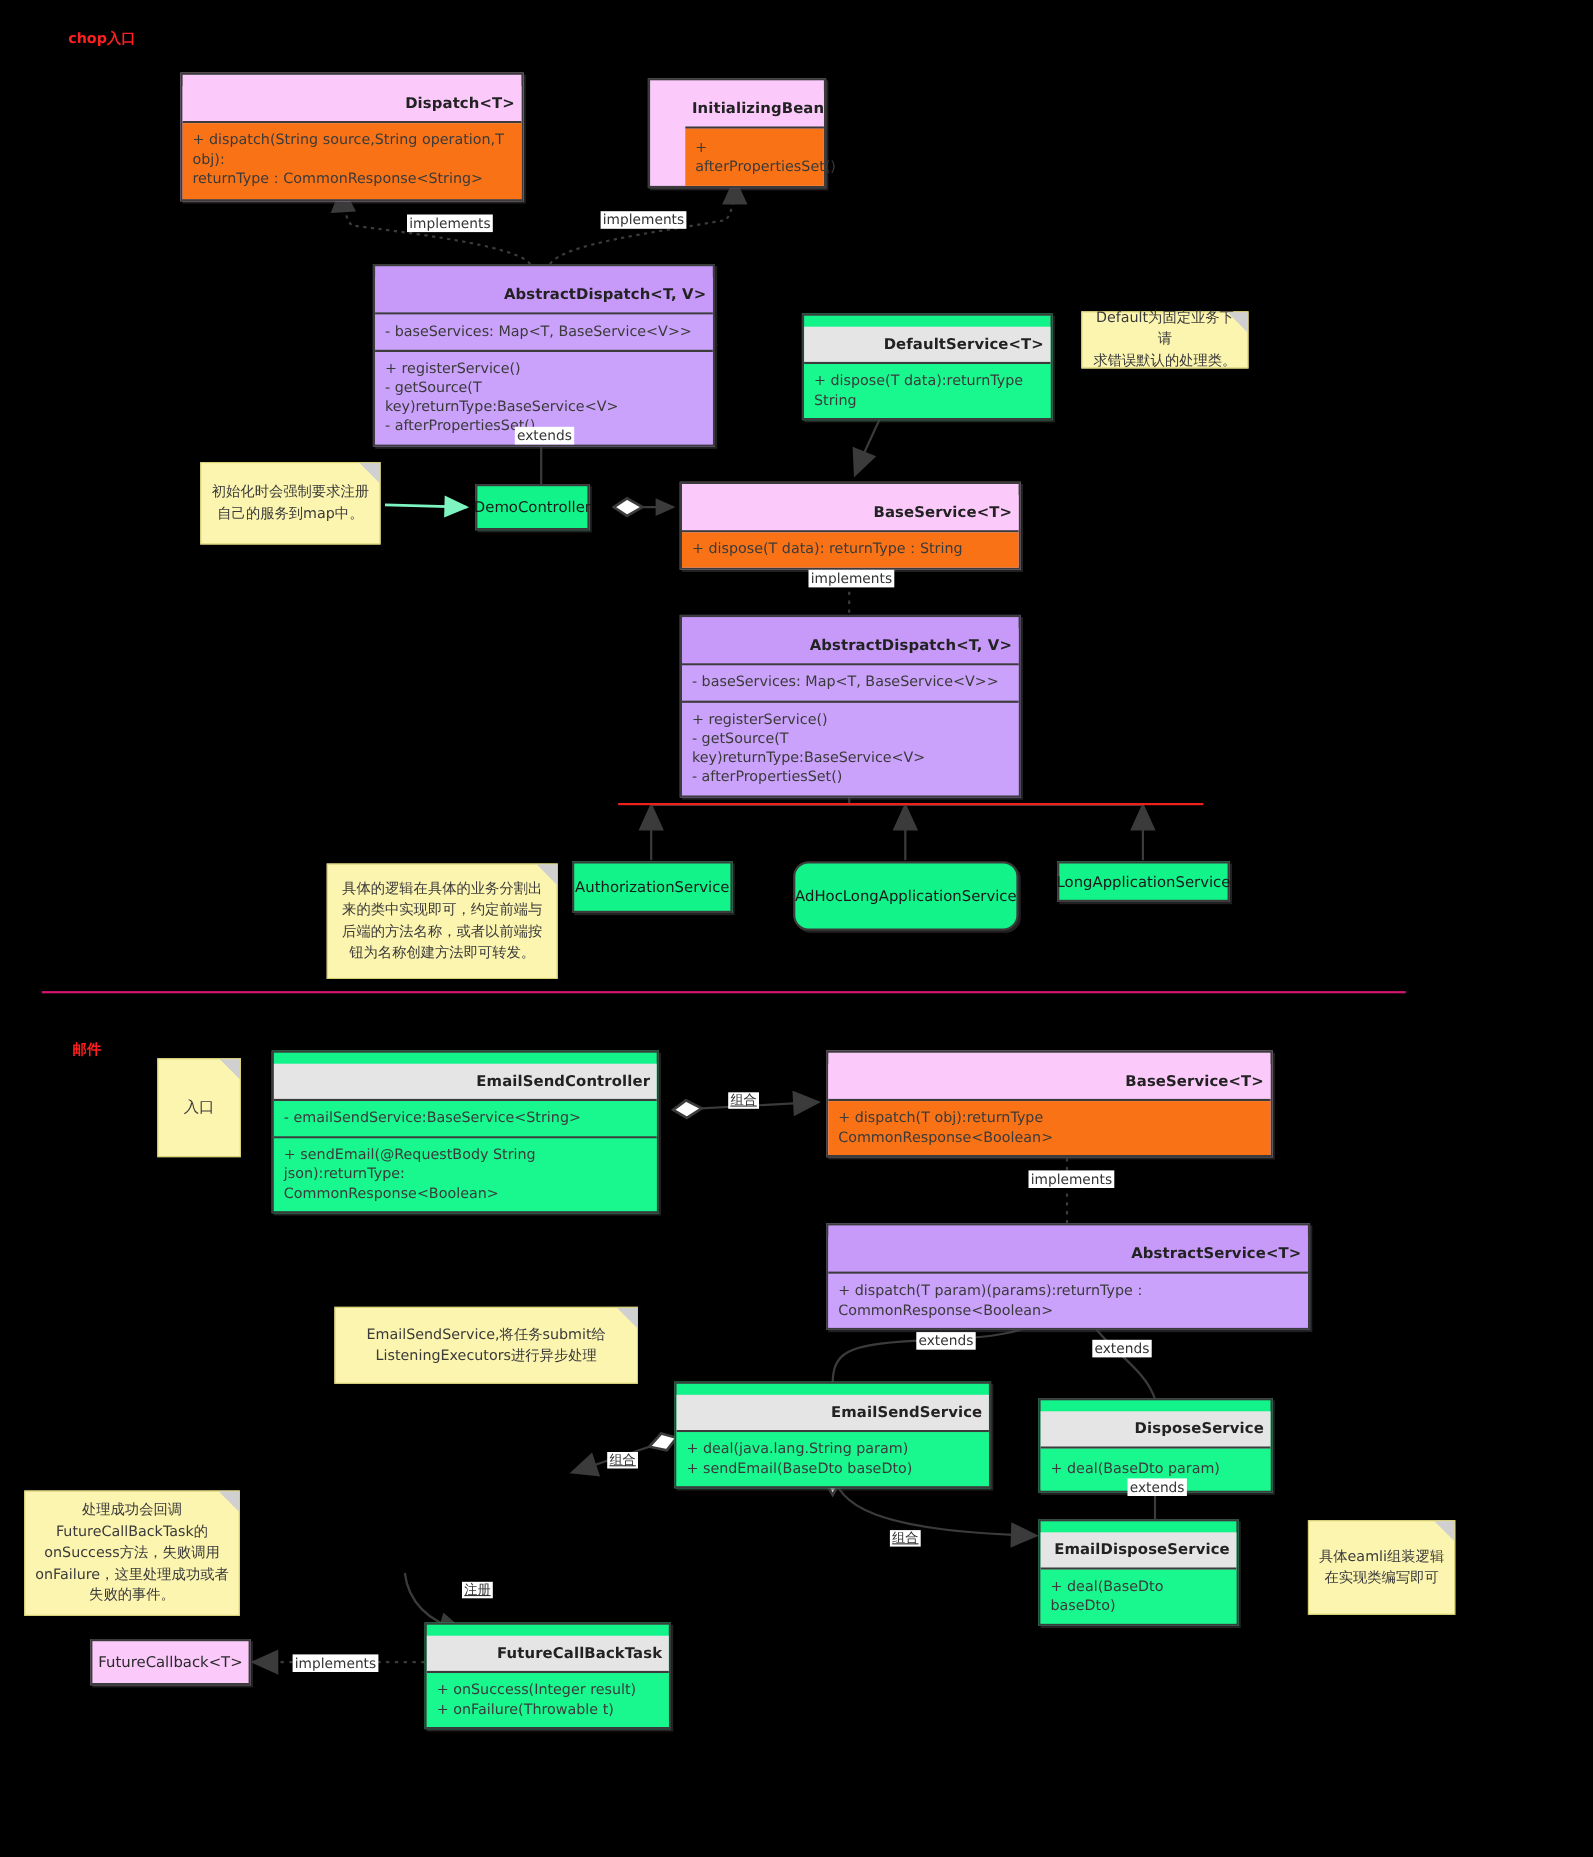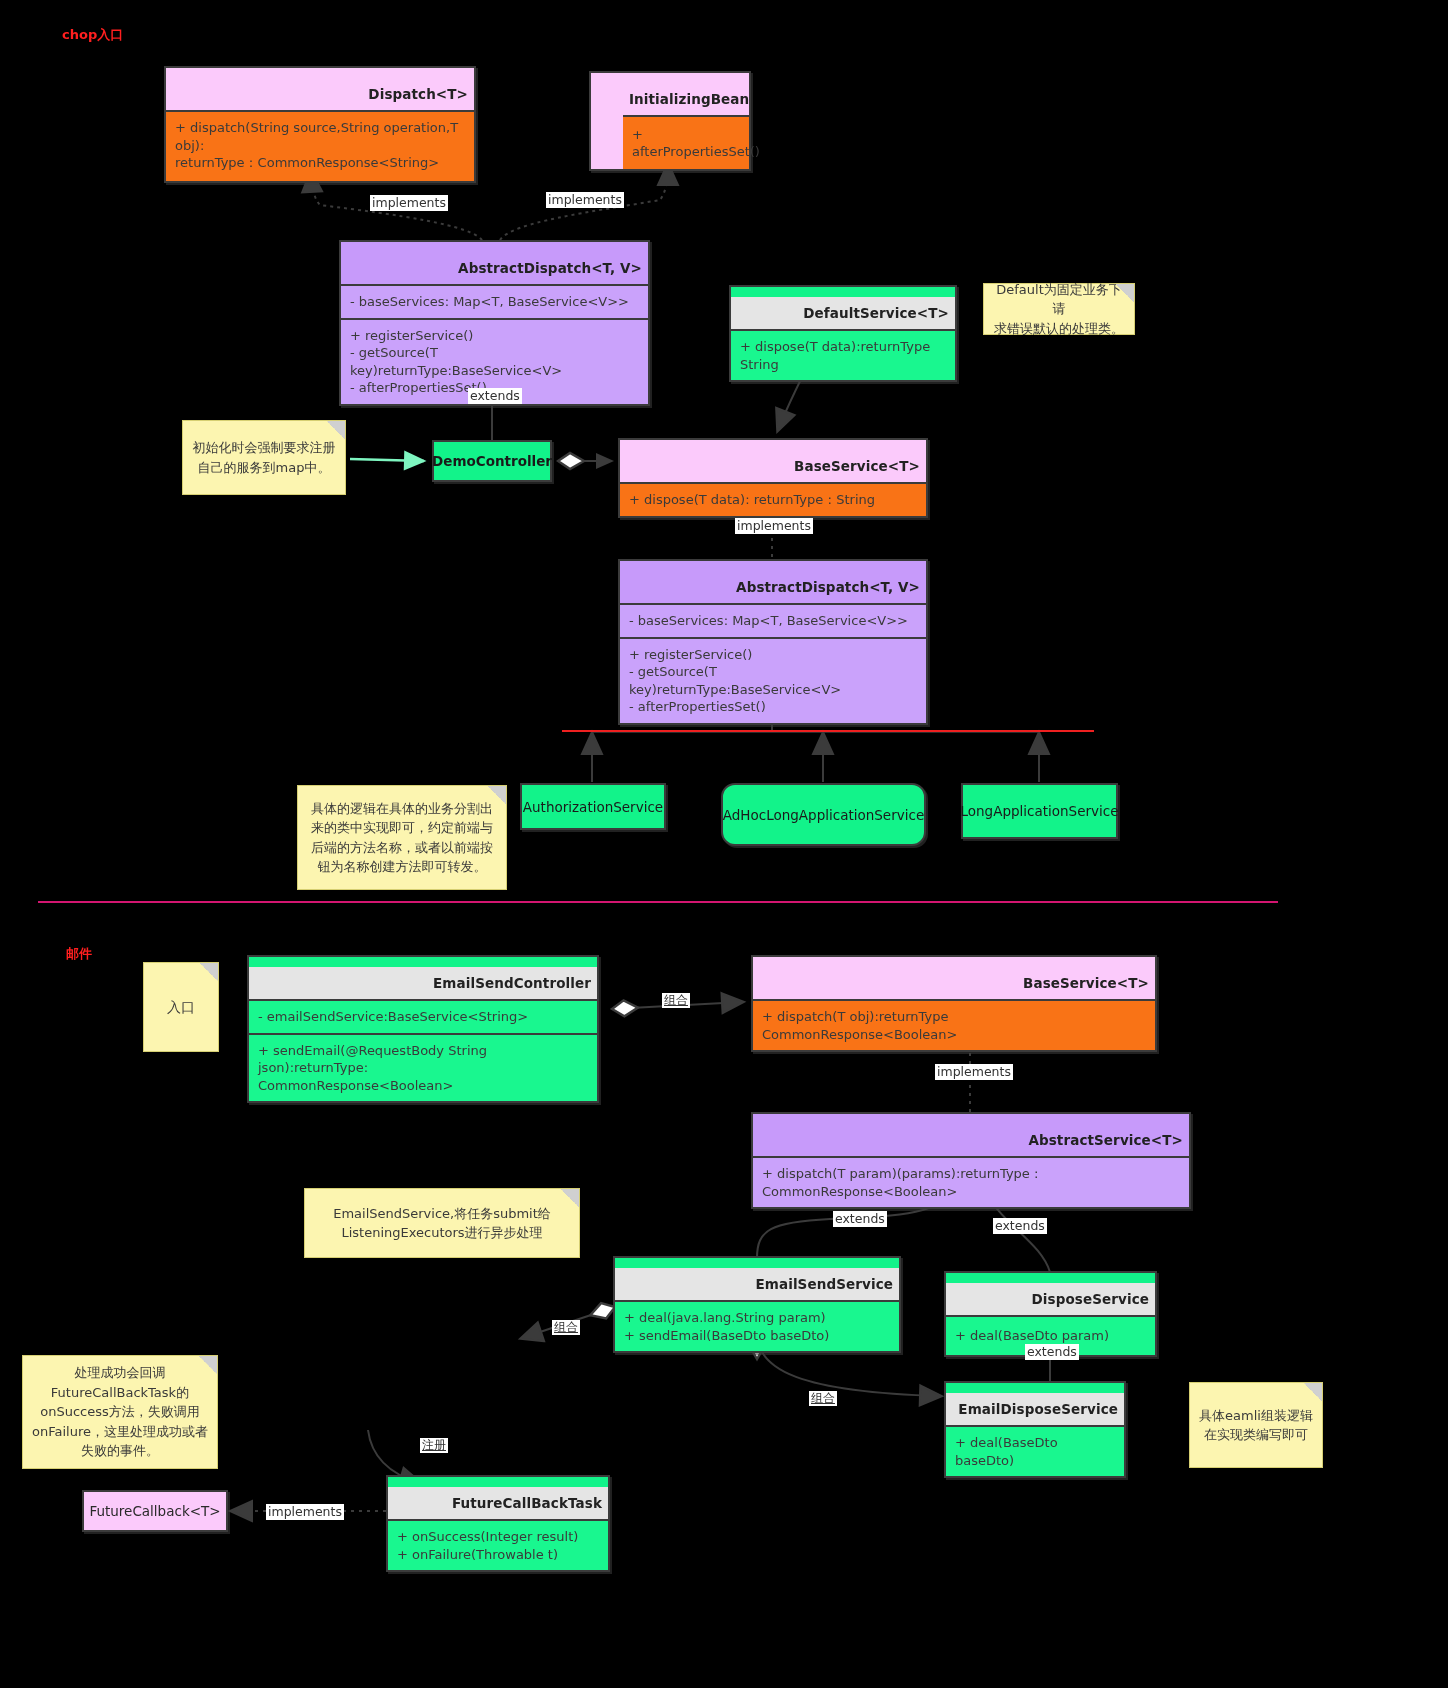--- a/index.html
+++ b/index.html
@@ -222,21 +222,21 @@
   </div>
 
   <div class="elabel" style="left:468px;top:388px;">extends</div>
 
   <div class="note" style="left:182px;top:420px;width:164px;height:75px;">
     <span class="fold"></span>
     <span>初始化时会强制要求注册
 自己的服务到map中。</span>
   </div>
 
-  <div class="cls green simple" style="left:432px;top:440px;width:120px;height:42px;font-weight:bold;">
+  <div class="cls green simple" style="left:432px;top:440px;width:104px;height:42px;">
     <span>DemoController</span>
   </div>
 
   <div class="cls pink" style="left:618px;top:438px;width:310px;">
     <div class="ttl">BaseService&lt;T&gt;</div>
     <div class="sec">+ dispose(T data): returnType：String</div>
   </div>
 
   <div class="elabel" style="left:735px;top:518px;">implements</div>
 
@@ -259,21 +259,21 @@
   </div>
 
   <div class="cls green simple" style="left:520px;top:783px;width:146px;height:47px;">
     <span>AuthorizationService</span>
   </div>
 
   <div class="cls green simple" style="left:721px;top:783px;width:205px;height:63px;border-radius:14px;">
     <span>AdHocLongApplicationService</span>
   </div>
 
-  <div class="cls green simple" style="left:961px;top:783px;width:157px;height:56px;">
+  <div class="cls green simple" style="left:961px;top:783px;width:157px;height:37px;">
     <span>LongApplicationService</span>
   </div>
 
   <div class="divider" style="left:38px;top:901px;width:1240px;"></div>
 
   <div class="sectag" style="left:66px;top:945px;">邮件</div>
 
   <div class="note" style="left:143px;top:962px;width:76px;height:90px;font-size:14px;">
     <span class="fold"></span>
     <span>入口</span>

